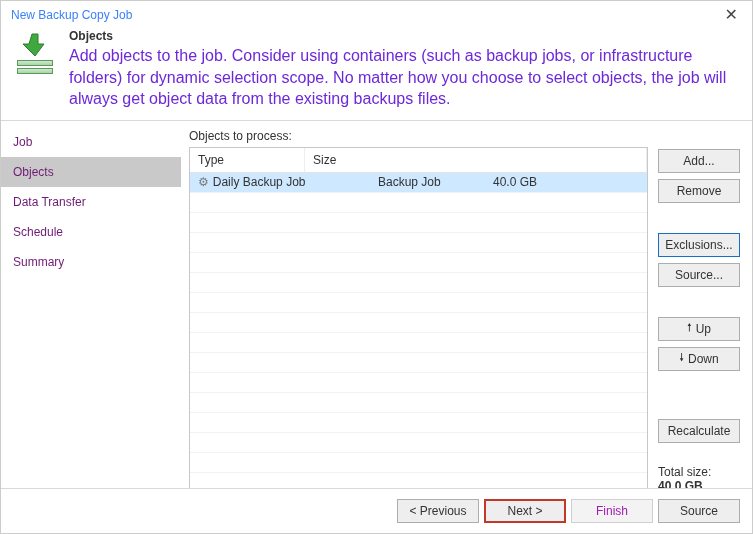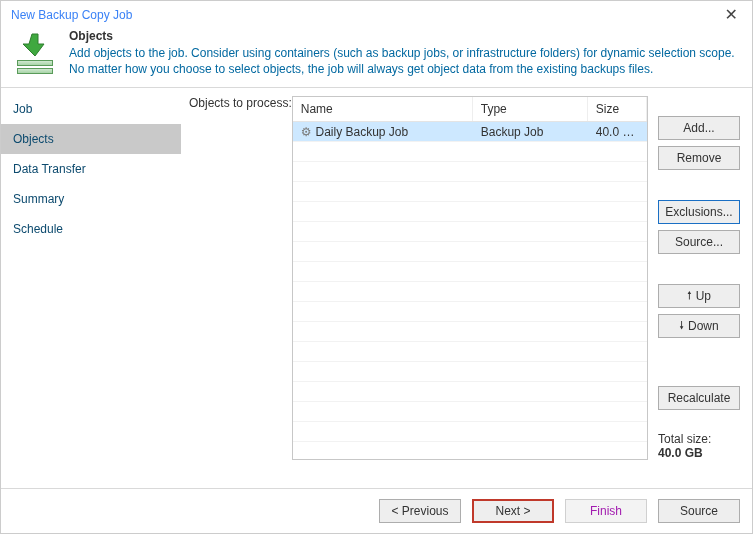--- a/index.html
+++ b/index.html
@@ -6,48 +6,48 @@
 body{background:#fff;width:753px;height:534px;overflow:hidden;border:1px solid #ccc;position:relative}
 .titlebar{display:flex;align-items:center;justify-content:space-between;padding:6px 10px 2px 10px}
 .titlebar .title{color:#3b82f6}
 .close-x{font-size:16px;color:#444;cursor:pointer;line-height:1;padding:0 4px}
 .header{display:flex;gap:10px;padding:4px 10px 10px 10px}
 .header-icon{width:48px;height:48px;display:flex;flex-direction:column;align-items:center;justify-content:center;gap:0px;flex-shrink:0}
 .header-icon svg{display:block}
 .bars{display:flex;flex-direction:column;gap:2px;margin-top:2px}
 .bar{width:36px;height:6px;border:1px solid #5a9b5a;background:linear-gradient(#cfe8cf,#a8d4a8)}
 .header-text h2{font-size:12px;font-weight:bold;color:#333;margin-bottom:2px}
-.header-text p{font-size:12px;color:#0369a1;line-height:1.35}
+.header-text p{font-size:16px;color:#6d28d9;line-height:1.35}
 .divider{height:1px;background:#d9d9d9;margin:0}
 .body{display:flex;height:380px}
 .sidebar{width:180px;background:#fff;padding-top:6px}
-.sidebar-item{padding:8px 12px;color:#0c4a6e;cursor:pointer}
+.sidebar-item{padding:8px 12px;color:#701a75;cursor:pointer}
 .sidebar-item.active{background:#c9c9c9}
 .main{flex:1;display:flex;gap:10px;padding:8px 12px 8px 8px}
-.objects-col{flex:1;display:flex;flex-direction:row}
+.objects-col{flex:1;display:flex;flex-direction:column}
 .objects-label{margin-bottom:4px;color:#333}
 .table{flex:1;border:1px solid #c7c7c7;background:#fff;overflow:hidden}
 .thead{display:flex;background:#fff;border-bottom:1px solid #e4e4e4}
 .thead .th{padding:5px 8px;color:#333;border-right:1px solid #eee}
 .col-name{flex:0 0 180px}
 .col-type{flex:0 0 115px}
 .col-size{flex:1}
 .tbody .tr{display:flex;height:20px;align-items:center;border-bottom:1px solid #f2f2f2}
 .tbody .tr.sel{background:#cde8ff}
 .tbody .td{padding:0 8px;white-space:nowrap;overflow:hidden;text-overflow:ellipsis}
 .td.col-name{display:flex;align-items:center;gap:4px}
 .gear{color:#7a7a7a;font-size:12px;line-height:1}
 .side-buttons{width:82px;display:flex;flex-direction:column;gap:6px;padding-top:20px}
 .btn{height:24px;border:1px solid #adadad;background:#eee;display:flex;align-items:center;justify-content:center;cursor:pointer;user-select:none;padding:0 4px;white-space:nowrap}
 .btn.highlight{border:1.5px solid #1a6fc4}
 .spacer-sm{height:18px}
 .totals{margin-top:16px}
 .totals .lbl{color:#333}
 .totals .val{font-weight:bold}
-.footer{position:absolute;left:0;right:0;bottom:0;border-top:1px solid #d9d9d9;padding:10px 12px;display:flex;justify-content:flex-end;gap:11px;background:#fff}
+.footer{position:absolute;left:0;right:0;bottom:0;border-top:1px solid #d9d9d9;padding:10px 12px;display:flex;justify-content:flex-end;gap:5px;background:#fff}
 .fbtn{height:24px;width:82px;border:1px solid #adadad;background:#eee;display:flex;align-items:center;justify-content:center;cursor:pointer}
 .fbtn.disabled{color:#a21caf;background:#f3f3f3;border-color:#d0d0d0;cursor:default}
 .fbtn.primary{border:2px solid #c0392b}
 .arrow{font-size:11px;margin-right:4px}
 </style>
 </head>
 <body>
 
 <div class="titlebar">
   <span class="title">New Backup Copy Job</span>
@@ -70,30 +70,29 @@
   </div>
 </div>
 
 <div class="divider"></div>
 
 <div class="body">
   <div class="sidebar">
     <div class="sidebar-item">Job</div>
     <div class="sidebar-item active">Objects</div>
     <div class="sidebar-item">Data Transfer</div>
+    <div class="sidebar-item">Schedule</div>
     <div class="sidebar-item">Summary</div>
-    <div class="sidebar-item">Schedule</div>
   </div>
 
   <div class="main">
     <div class="objects-col">
       <div class="objects-label">Objects to process:</div>
       <div class="table">
         <div class="thead">
-          <div class="th col-name">Name</div>
           <div class="th col-type">Type</div>
           <div class="th col-size">Size</div>
         </div>
         <div class="tbody" id="tbody">
             <div class="tr sel">
               <div class="td col-name">
                 <span class="gear">⚙</span>
                 <span>Daily Backup Job</span>
               </div>
               <div class="td col-type">Backup Job</div>

